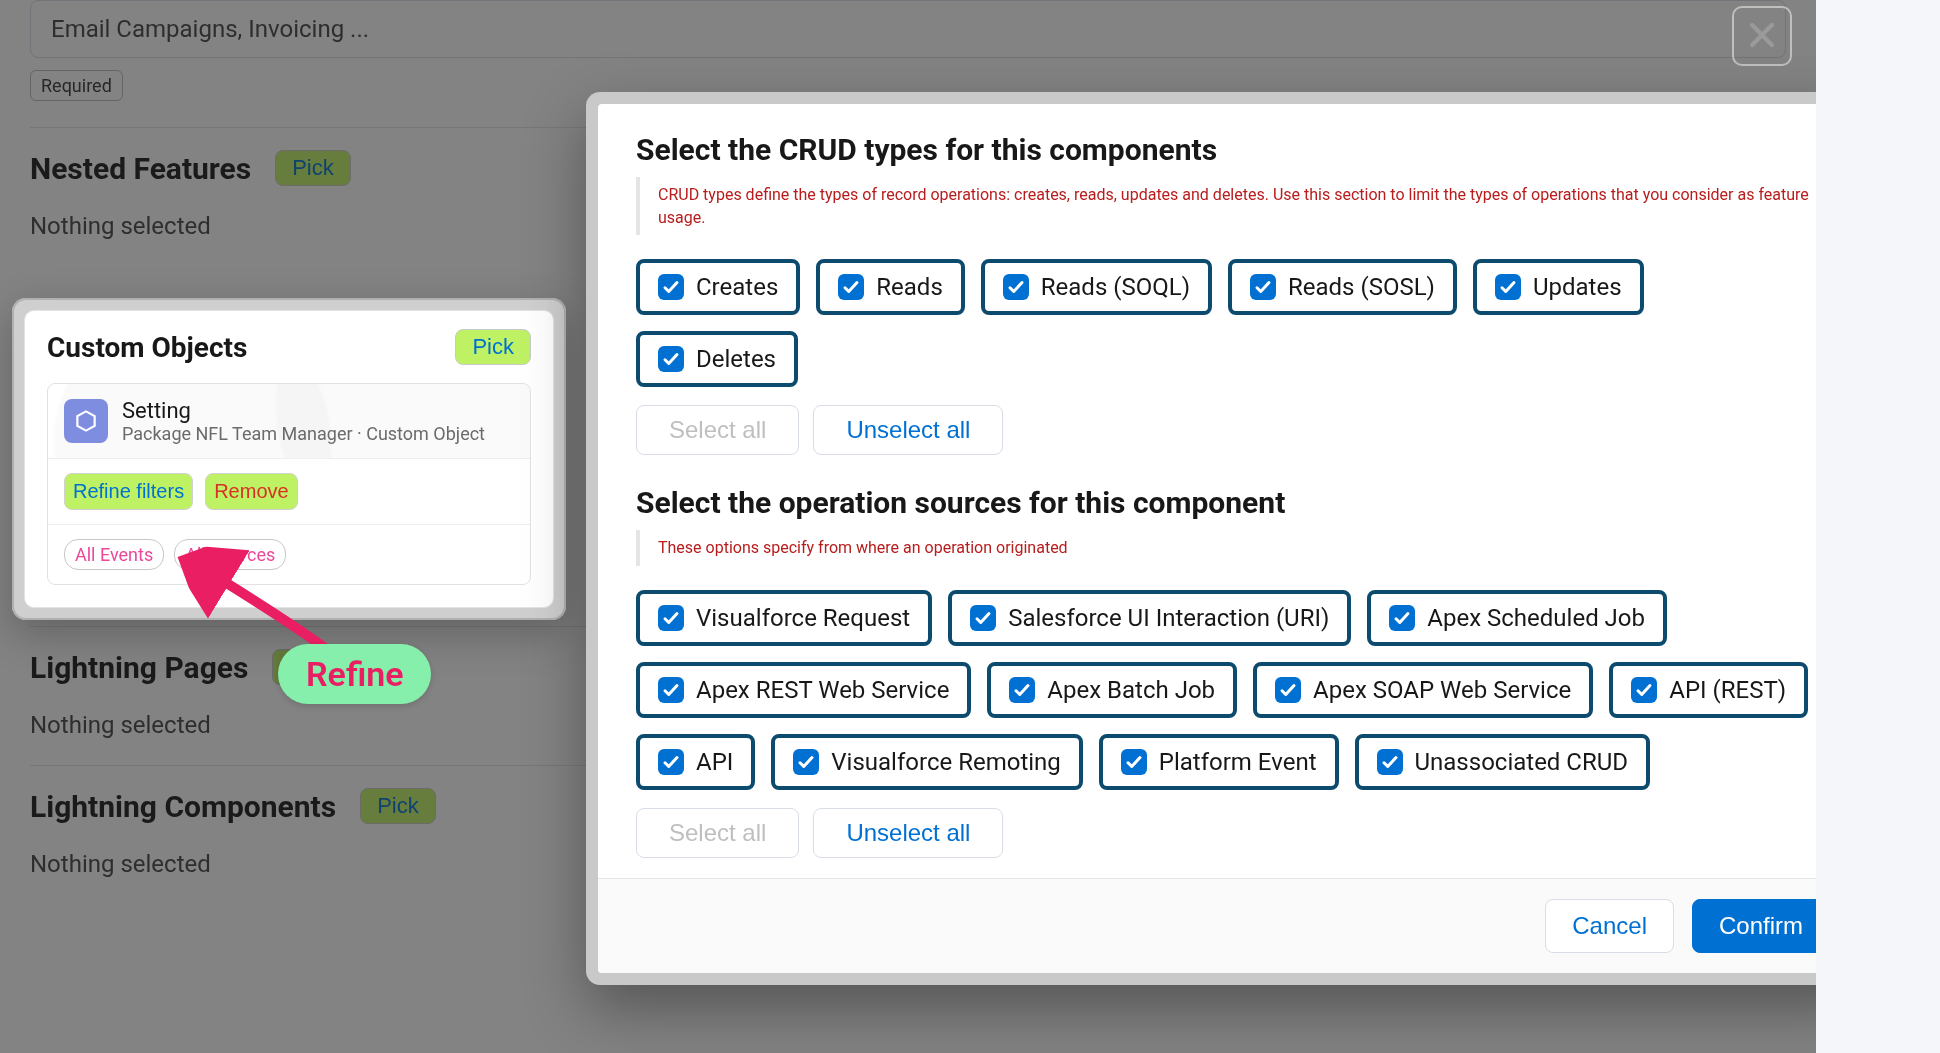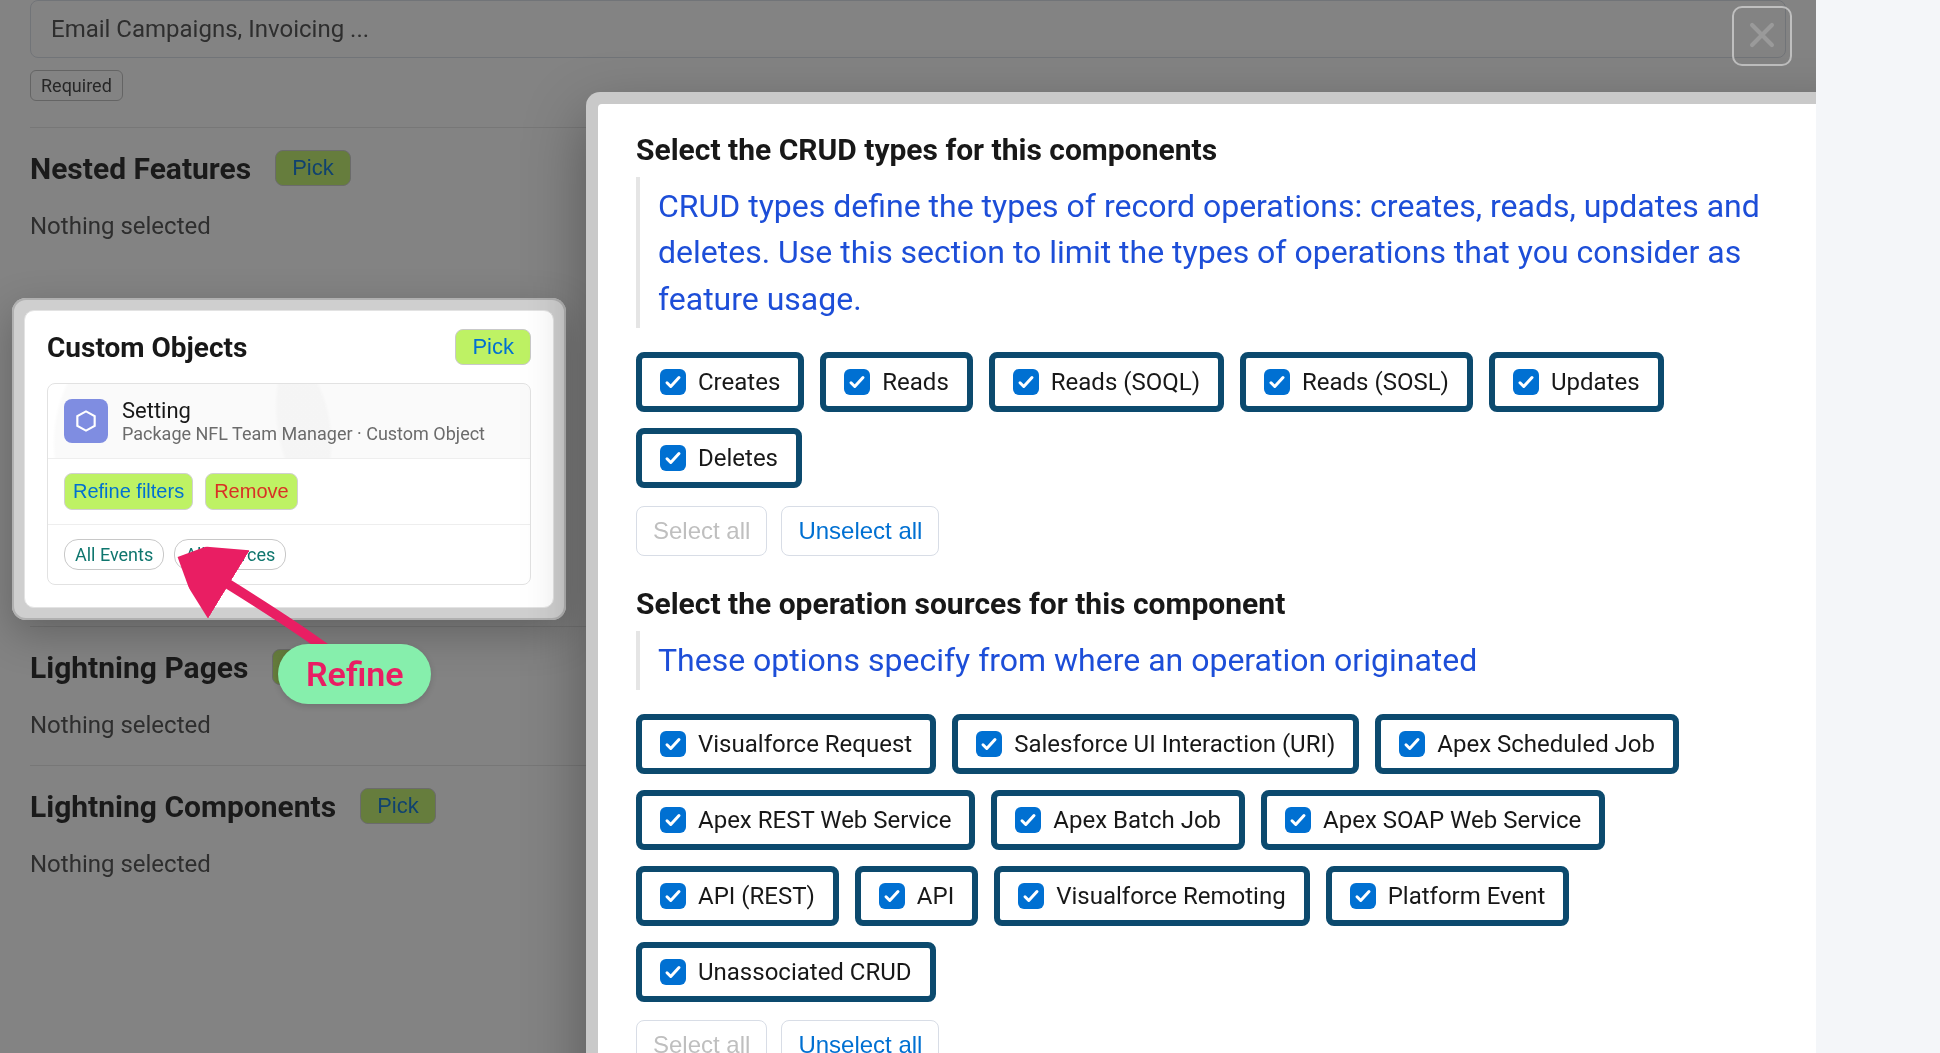--- a/index.html
+++ b/index.html
@@ -24,40 +24,40 @@
   .setting-card { border:1px solid #e2e2e2; border-radius:8px; overflow:hidden; background:#fff; }
   .setting-head { display:flex; align-items:center; gap:14px; padding:14px 16px; border-bottom:1px solid #eee; background-image: radial-gradient(circle at 80% 30%, rgba(0,0,0,.02) 0 40%, transparent 41%), radial-gradient(circle at 30% 80%, rgba(0,0,0,.02) 0 40%, transparent 41%);}
   .pkg-icon { width:44px; height:44px; border-radius:8px; background:#7f8de1; display:flex; align-items:center; justify-content:center; flex-shrink:0; }
   .setting-title { font-size:22px; color:#181818; }
   .setting-sub { font-size:18px; color:#6b6b6b; }
   .setting-actions { display:flex; gap:12px; padding:14px 16px; border-bottom:1px solid #eee; }
   .link-btn { border:1px solid #d0d0d0; background:#bef264; border-radius:8px; padding:6px 8px; font-size:20px; cursor:pointer; }
   .link-blue { color:#0070d2; }
   .link-red { color:#d93025; }
   .chip-row { display:flex; gap:10px; padding:14px 16px; }
-  .chip { border:1px solid #c8c8c8; border-radius:14px; padding:4px 10px; font-size:18px; color:#0f766e; background:#fff; }
+  .chip { border:1px solid #c8c8c8; border-radius:14px; padding:4px 10px; font-size:18px; color:#ec4899; background:#fff; }
   
   .scrim { position:absolute; inset:0; background:rgba(30,30,30,.55); }
   
   .x-btn { position:absolute; top:6px; right:24px; width:60px; height:60px; border:2px solid #bfbfbf; border-radius:10px; display:flex; align-items:center; justify-content:center; color:#888; cursor:pointer; background:transparent; }
   
   .refine-badge { position:absolute; left:278px; top:644px; background:#86efac; color:#e91e63; font-size:34px; font-weight:600; padding:10px 28px; border-radius:999px; box-shadow: 0 2px 6px rgba(0,0,0,.15); }
   .refine-arrow { position:absolute; left:200px; top:530px; transform: rotate(-20deg); }
   
   .modal-shell { position:absolute; left:586px; top:92px; width:1284px; background:#c9c9c9; border-radius:14px; padding:12px; box-shadow: 0 24px 60px rgba(0,0,0,.35); }
   .modal { background:#fff; border-radius:4px; overflow:hidden; }
   .modal-body { padding: 28px 38px 10px 38px; }
   .h1 { font-size:30px; font-weight:700; color:#181818; margin-bottom:10px; }
-  .desc { font-size:32px; line-height:1.45; color:#1d4ed8; border-left:4px solid #e5e5e5; padding:6px 0 6px 18px; margin-bottom:24px; }
+  .desc { font-size:16px; line-height:1.45; color:#b91c1c; border-left:4px solid #e5e5e5; padding:6px 0 6px 18px; margin-bottom:24px; }
   .check-row { display:flex; flex-wrap:wrap; gap:16px; margin-bottom:18px; }
-  .check-pill { display:flex; align-items:center; gap:12px; border:6px solid #0c4a6e; border-radius:8px; padding:10px 18px; font-size:24px; color:#181818; cursor:pointer; background:#fff; }
+  .check-pill { display:flex; align-items:center; gap:12px; border:4px solid #0c4a6e; border-radius:8px; padding:10px 18px; font-size:24px; color:#181818; cursor:pointer; background:#fff; }
   .cb { width:26px; height:26px; border-radius:6px; background:#0070d2; display:flex; align-items:center; justify-content:center; flex-shrink:0; }
   .cb svg { display:block; }
   .btn-row { display:flex; gap:14px; margin-bottom:30px; }
-  .btn-ghost { border:1px solid #d8dde6; border-radius:8px; background:#fff; font-size:24px; padding:10px 16px; cursor:pointer; }
+  .btn-ghost { border:1px solid #d8dde6; border-radius:8px; background:#fff; font-size:24px; padding:10px 32px; cursor:pointer; }
   .btn-ghost.disabled { color:#bfbfbf; cursor:default; }
   .btn-ghost.blue { color:#0070d2; }
   .modal-footer { border-top:1px solid #e5e5e5; background:#fafafa; padding:20px 28px; display:flex; justify-content:flex-end; gap:18px; }
   .btn { border-radius:8px; font-size:24px; padding:12px 26px; cursor:pointer; border:1px solid #d8dde6; }
   .btn-secondary { background:#fff; color:#0070d2; }
   .btn-primary { background:#0070d2; color:#fff; border-color:#0070d2; }
 </style>
 </head>
 <body>
 

